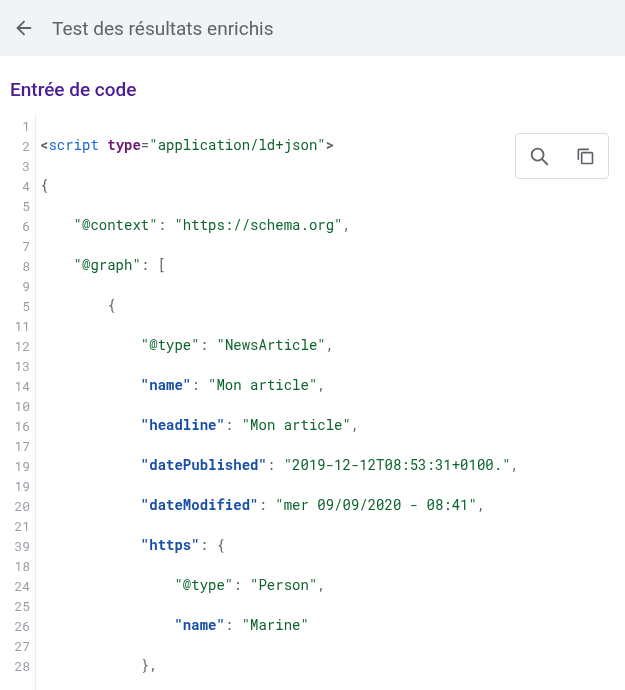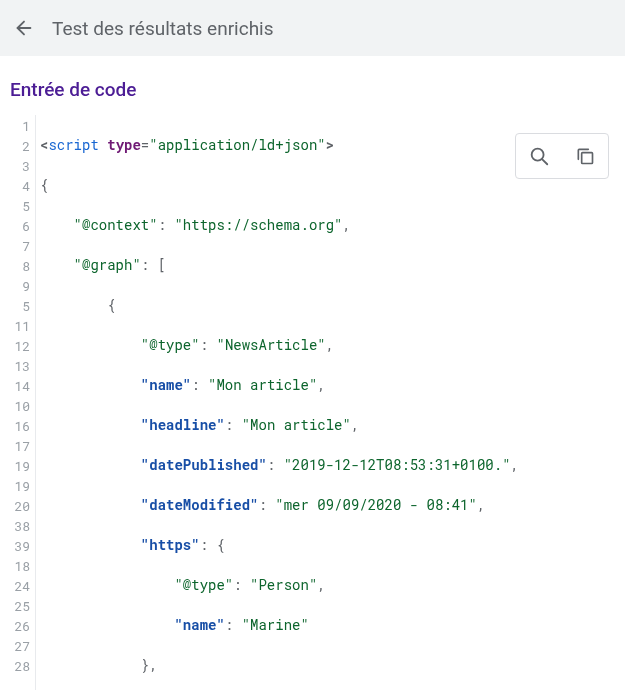--- a/index.html
+++ b/index.html
@@ -141,21 +141,21 @@
       <div>11</div>
       <div>12</div>
       <div>13</div>
       <div>14</div>
       <div>10</div>
       <div>16</div>
       <div>17</div>
       <div>19</div>
       <div>19</div>
       <div>20</div>
-      <div>38</div>
+      <div>21</div>
       <div>39</div>
       <div>18</div>
       <div>24</div>
       <div>25</div>
       <div>26</div>
       <div>27</div>
       <div>28</div>
     </div>
 
     <div class="code-body">

